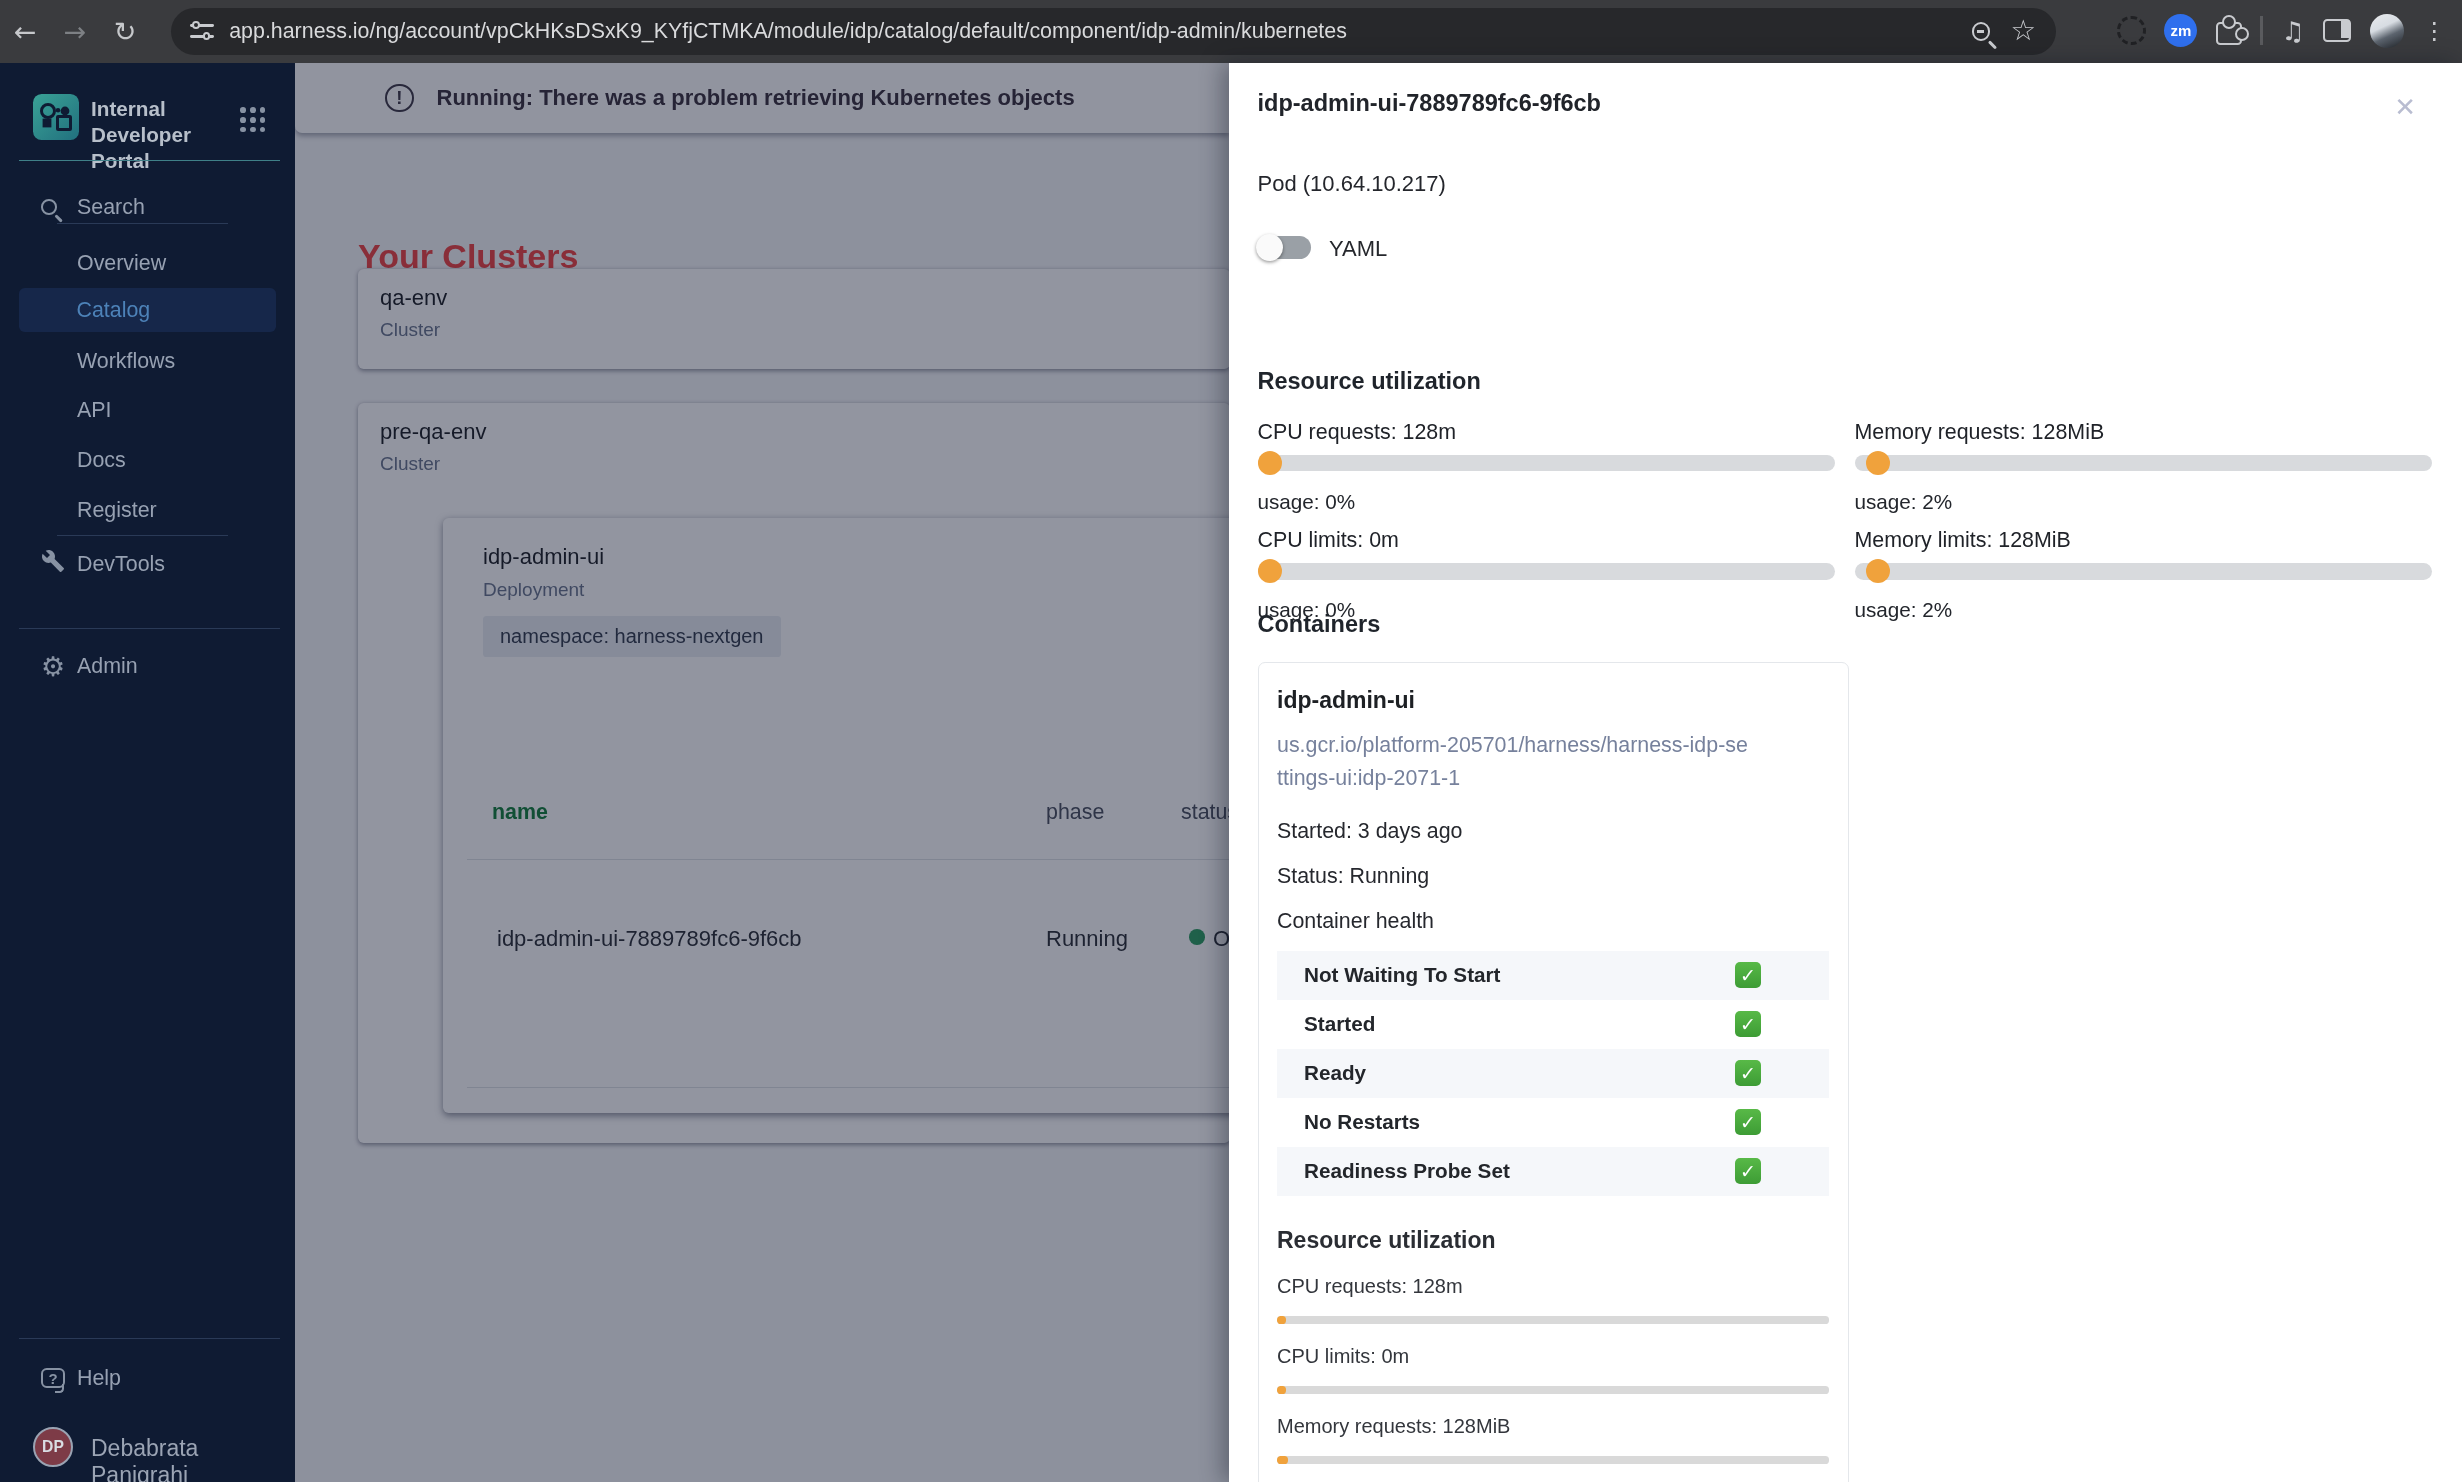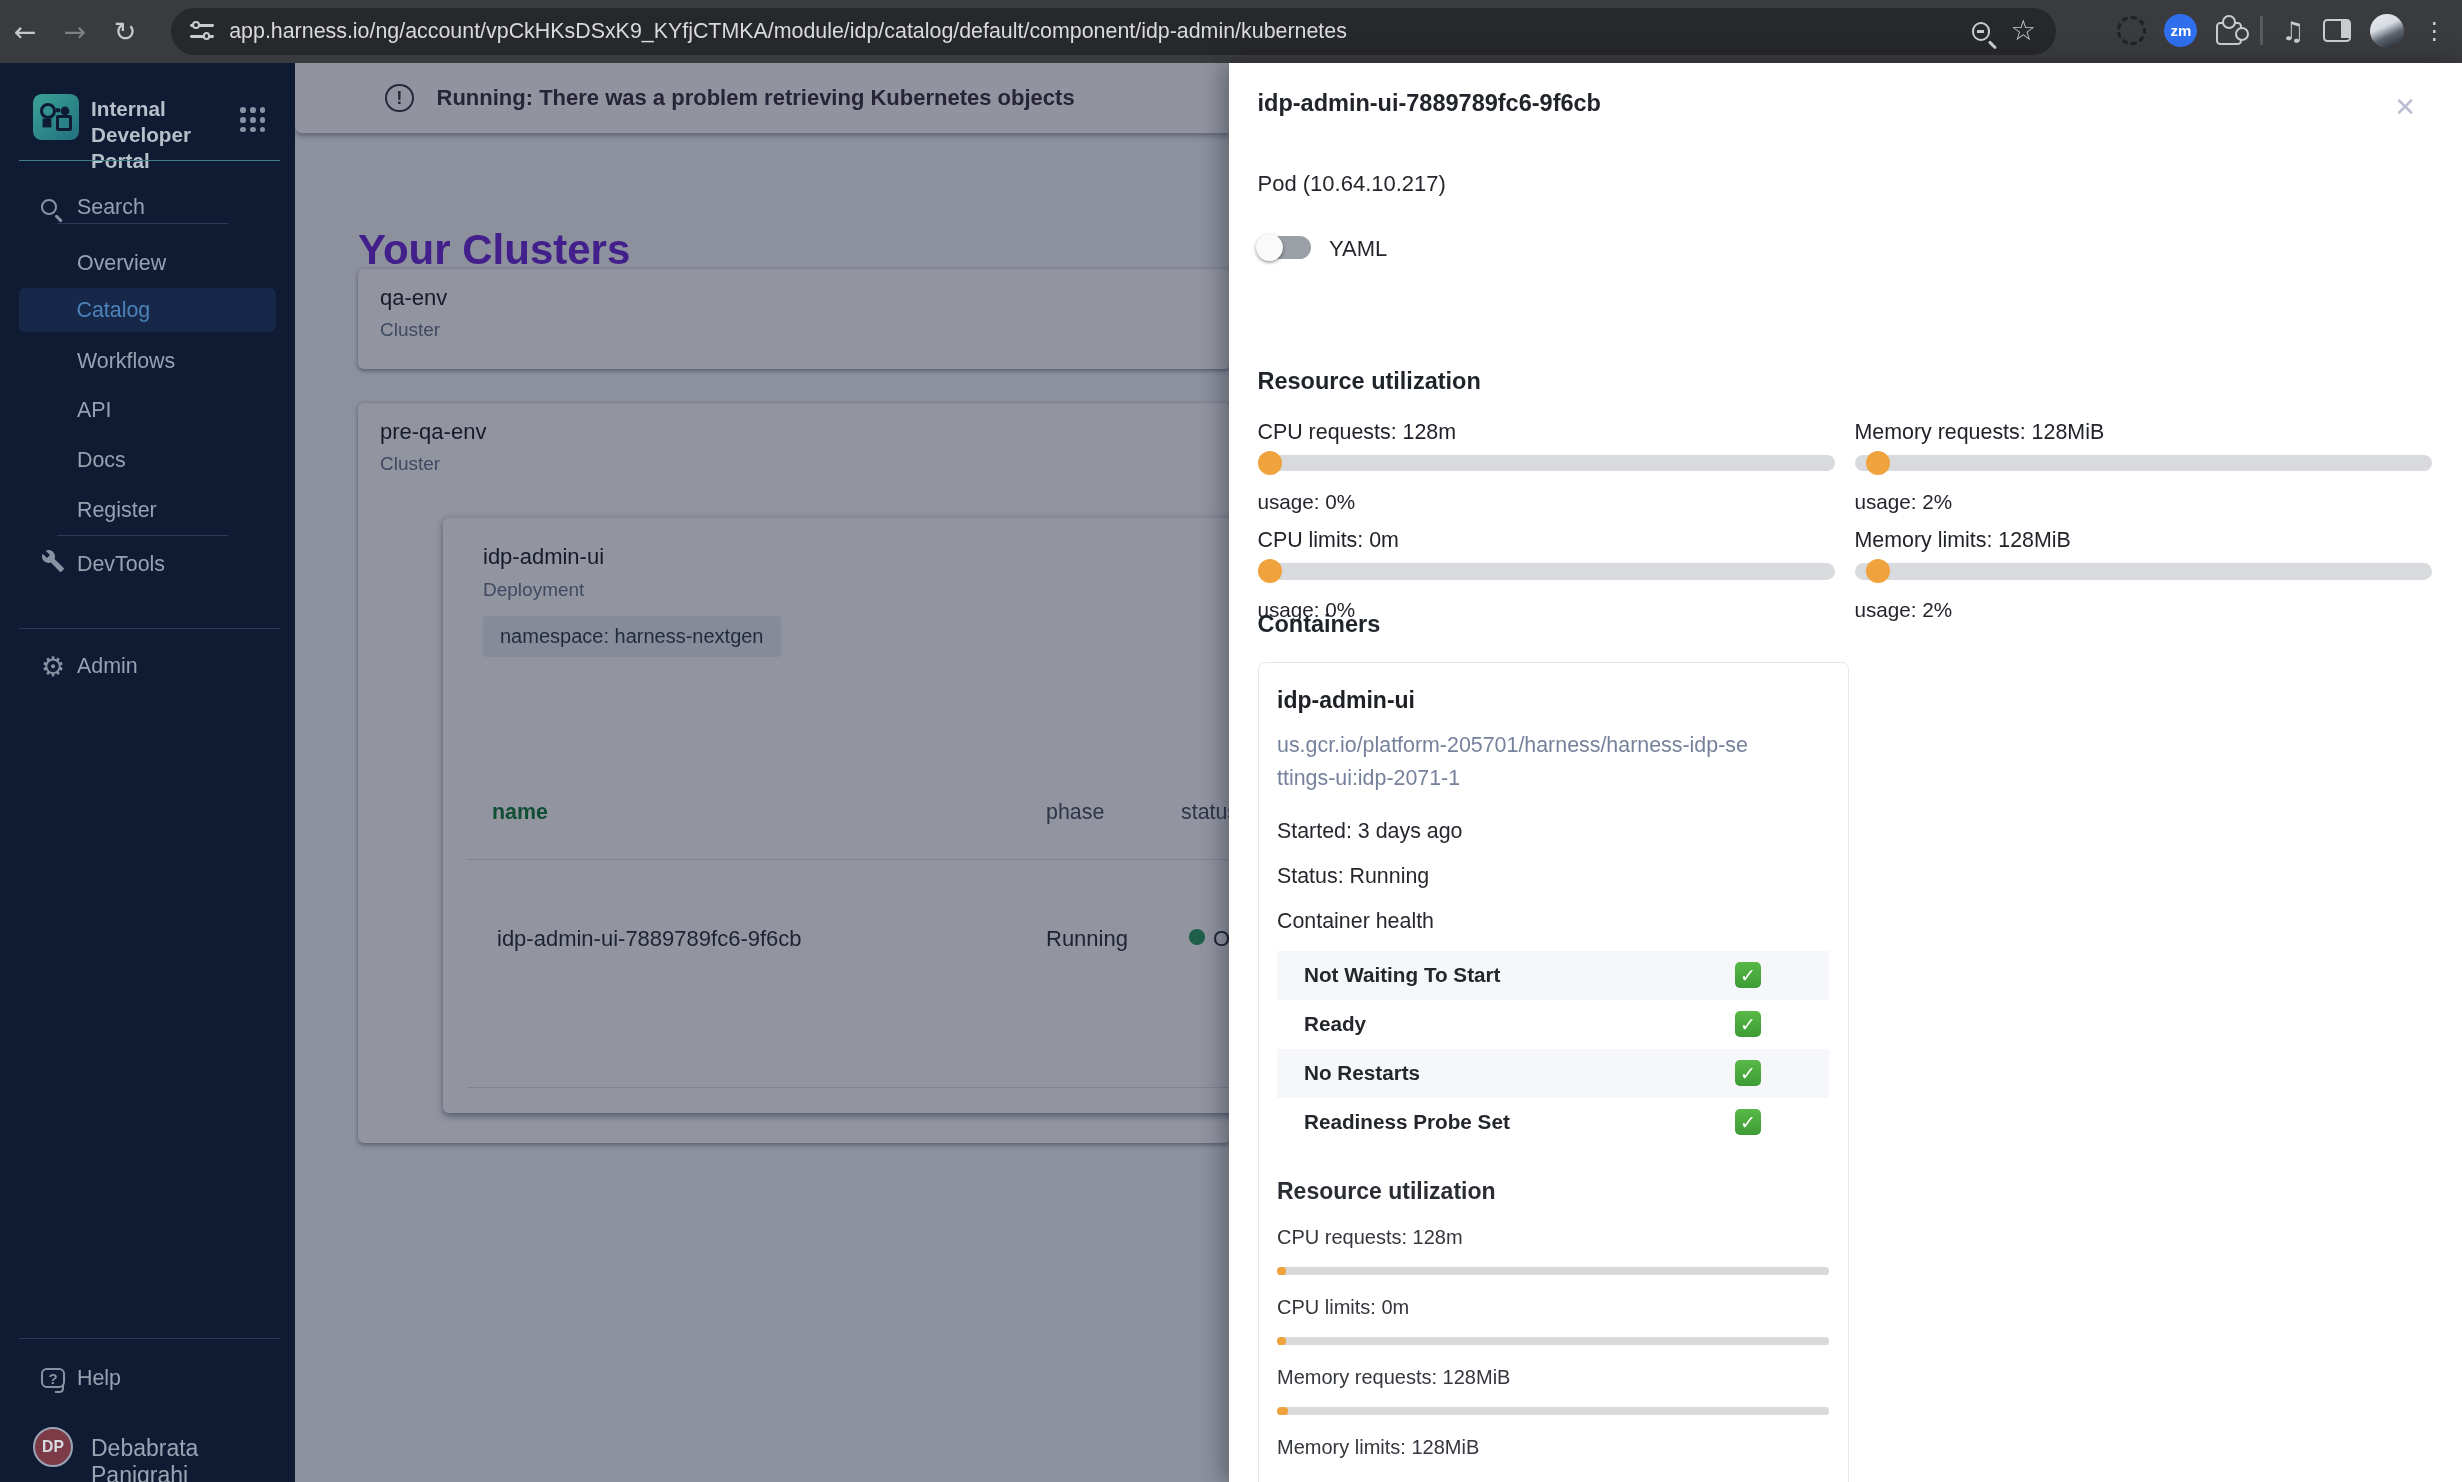--- a/index.html
+++ b/index.html
@@ -81,21 +81,21 @@
     display:flex; align-items:center; justify-content:center; }
   .user-name { position:absolute; left:91px; font-size:23px; color:#9ba4b4; }
 
   
   .main { position:absolute; left:295px; top:63px; width:934px; height:1420px; background:#f6f7f9; overflow:hidden; }
   .banner { position:absolute; left:0; top:0; width:934px; height:70px; background:#fdfdfe;
     border-bottom-left-radius:7.1px; box-shadow:0 2.1px 5.7px rgba(20,26,48,.35); display:flex; align-items:center; }
   .warn-ic { margin-left:90px; width:28.5px; height:28.5px; border:2.9px solid #3e3947; border-radius:50%;
     color:#3e3947; font-size:18.5px; font-weight:bold; display:flex; align-items:center; justify-content:center; flex:0 0 auto; }
   .banner .txt { margin-left:23px; font-size:22px; font-weight:600; color:#3b323e; }
-  .h1 { position:absolute; left:63px; top:163px; font-size:42px; font-weight:700; color:#6d28d9; }
+  .h1 { position:absolute; left:63px; top:174px; font-size:34px; font-weight:700; color:#ef4444; }
   .card { position:absolute; background:#fff; border-radius:5.7px; box-shadow:0 1.4px 4.3px rgba(30,36,60,.45); }
   .card .c-name { position:absolute; left:22px; top:15.7px; font-size:22px; color:#1d2026; }
   .card .c-type { position:absolute; left:22px; top:50px; font-size:19px; color:#6a768e; }
   .inner-card { position:absolute; left:85px; top:115px; width:850px; height:595px; background:#fff;
     border-radius:5.7px; box-shadow:0 2.1px 7.1px rgba(30,36,60,.5); }
   .inner-card .c-name { left:40px; top:26px; }
   .inner-card .c-type { left:40px; top:61px; }
   .ns-chip { position:absolute; left:40px; top:98px; height:41px; padding:0 17px; background:#e9edf2;
     border-radius:3.6px; display:flex; align-items:center; font-size:20px; color:#333c4e; }
   .tbl-head { position:absolute; top:282px; width:100%; font-size:21.4px; }
@@ -340,20 +340,24 @@
       <div class="cc-line">Started: 3 days ago</div>
       <div class="cc-line tight">Status: Running</div>
       <div class="cc-line tight">Container health</div>
 
       <div class="checks">
         <div class="check-row">
           <span class="ck-lbl">Not Waiting To Start</span>
           <span class="check-ic"></span>
         </div>
         <div class="check-row">
+          <span class="ck-lbl">Started</span>
+          <span class="check-ic"></span>
+        </div>
+        <div class="check-row">
           <span class="ck-lbl">Ready</span>
           <span class="check-ic"></span>
         </div>
         <div class="check-row">
           <span class="ck-lbl">No Restarts</span>
           <span class="check-ic"></span>
         </div>
         <div class="check-row">
           <span class="ck-lbl">Readiness Probe Set</span>
           <span class="check-ic"></span>

